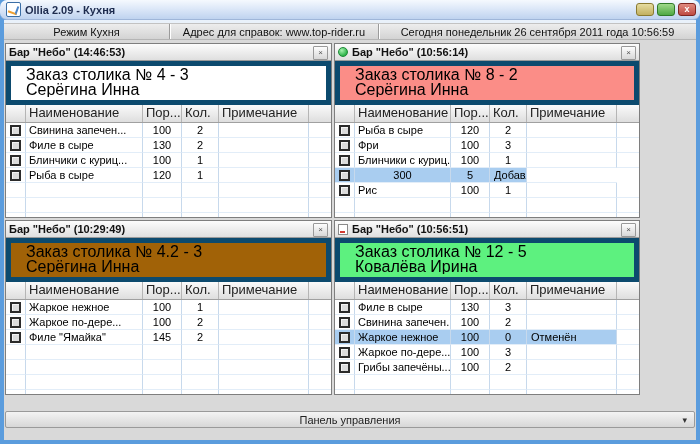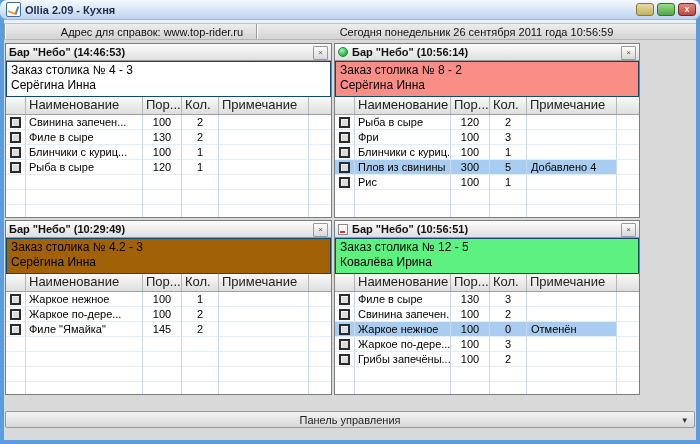--- a/index.html
+++ b/index.html
@@ -13,37 +13,37 @@
   .wbtn{width:18px;height:13px;border-radius:3px;box-sizing:border-box;font-size:9px;line-height:11px;text-align:center;color:#fff;font-weight:bold;cursor:default;}
   .wbtn.min{background:linear-gradient(#E6DCA0,#C2B060);border:1px solid #8A7A30;}
   .wbtn.max{background:linear-gradient(#9ED98A,#4FA844);border:1px solid #2F7A28;}
   .wbtn.close{background:linear-gradient(#E08A80,#BE4A42);border:1px solid #7E2520;}
   
   .inner{position:absolute;left:4px;right:4px;top:20px;bottom:4px;background:#D9D9D9;overflow:hidden;}
   .chrome-strip{height:3px;background:#E9F1FA;}
   .infobar{height:15px;display:flex;background:linear-gradient(#EDEDED,#D3D3D3);border-top:1px solid #c2c2c2;border-bottom:1px solid #b5b5b5;font-size:11px;color:#111;}
   .infobar .cell{display:flex;align-items:center;justify-content:center;white-space:nowrap;overflow:hidden;}
   .infobar .c1{width:165px;flex:none;}
-  .infobar .c2{width:208px;flex:none;border-left:1px solid #9b9b9b;box-shadow:inset 1px 0 0 #fff;padding-left:43px;}
+  .infobar .c2{width:208px;flex:none;border-left:1px solid #9b9b9b;box-shadow:inset 1px 0 0 #fff;}
   .infobar .c3{flex:1;border-left:1px solid #9b9b9b;box-shadow:inset 1px 0 0 #fff;}
   
   .workspace{position:relative;height:356px;margin-top:3px;}
   .panel{position:absolute;height:175px;background:#fff;border:1px solid #7e7e7e;box-sizing:border-box;overflow:hidden;}
   .panel.p0{left:1px;top:0;width:327px;}
   .panel.p1{left:330px;top:0;width:306px;}
   .panel.p2{left:1px;top:177px;width:327px;}
   .panel.p3{left:330px;top:177px;width:306px;}
   .phead{position:relative;height:17px;background:linear-gradient(#FCFCFC,#DFDFDF);border-bottom:1px solid #9a9a9a;display:flex;align-items:center;padding:0 3px;box-sizing:border-box;}
   .ptitle{font-size:11px;font-weight:bold;color:#111;white-space:nowrap;}
   .pclose{position:absolute;right:3px;top:2px;width:13px;height:12px;border:1px solid #999;background:linear-gradient(#fdfdfd,#d8d8d8);font-size:8px;line-height:11px;text-align:center;color:#555;border-radius:1px;}
   .picon{flex:none;margin-right:4px;}
   .picon.green{width:10px;height:10px;border-radius:50%;background:radial-gradient(circle at 35% 30%,#A8F2B0,#2EB44B 70%);border:1px solid #1d8a36;box-sizing:border-box;}
   .picon.doc{width:10px;height:11px;background:#fff;border:1px solid #8a8a8a;box-sizing:border-box;position:relative;}
   .picon.doc::after{content:"";position:absolute;left:1px;bottom:1px;width:5px;height:2px;background:#D43C32;}
-  .order{border:1px solid #0c4a6e;margin:0;padding:1px 4px;font-size:12px;line-height:15px;color:#000;height:32px;box-sizing:content-box;overflow:hidden;}
+  .order{border:5px solid #0c4a6e;margin:0;padding:1px 15px;font-size:16px;line-height:15px;color:#000;height:32px;box-sizing:content-box;overflow:hidden;}
   .order div{white-space:nowrap;overflow:hidden;}
   
   .thead,.trow{display:grid;grid-template-columns:20px 1fr 39px 37px 90px 22px;}
   .thead{height:17px;background:linear-gradient(#FAFAFA,#DEDEDE);border-bottom:1px solid #a0a0a0;}
   .thead .hcell{font-size:13px;color:#222;line-height:16px;padding-left:3px;border-right:1px solid #b5b5b5;overflow:hidden;white-space:nowrap;box-sizing:border-box;}
   .thead .hcell:last-child{border-right:none;}
   .trow{height:15px;box-sizing:border-box;}
   .trow .cell{border-right:1px solid #C7D9EC;border-bottom:1px solid #E2EDF8;font-size:11px;line-height:14px;color:#000;overflow:hidden;white-space:nowrap;box-sizing:border-box;}
   .trow .cell:last-child{border-right:none;}
   .c-name{padding-left:3px;}
@@ -67,20 +67,21 @@
     <span class="win-btns">
       <span class="wbtn min"></span>
       <span class="wbtn max"></span>
       <span class="wbtn close">x</span>
     </span>
   </div>
 
   <div class="inner">
     <div class="chrome-strip"></div>
     <div class="infobar">
+      <div class="cell c1">Режим Кухня</div>
       <div class="cell c2">Адрес для справок: www.top-rider.ru</div>
       <div class="cell c3">Сегодня  понедельник  26 сентября 2011 года  10:56:59</div>
     </div>
 
     <div class="workspace">
 
       <div class="panel p0">
         <div class="phead">
           <span class="ptitle">Бар "Небо"  (14:46:53)</span>
           <span class="pclose">×</span>
@@ -211,21 +212,20 @@
               <span class="cell c-name">Блинчики с куриц...</span>
               <span class="cell c-num">100</span>
               <span class="cell c-num">1</span>
               <span class="cell c-note"></span>
               <span class="cell c-last"></span>
             </div>
             <div class="trow hl">
               <span class="cell c-check">
                 <span class="cbx"></span>
               </span>
-              <span class="cell c-name">Плов из свинины</span>
               <span class="cell c-num">300</span>
               <span class="cell c-num">5</span>
               <span class="cell c-note">Добавлено 4</span>
               <span class="cell c-last"></span>
             </div>
             <div class="trow">
               <span class="cell c-check">
                 <span class="cbx"></span>
               </span>
               <span class="cell c-name">Рис</span>

